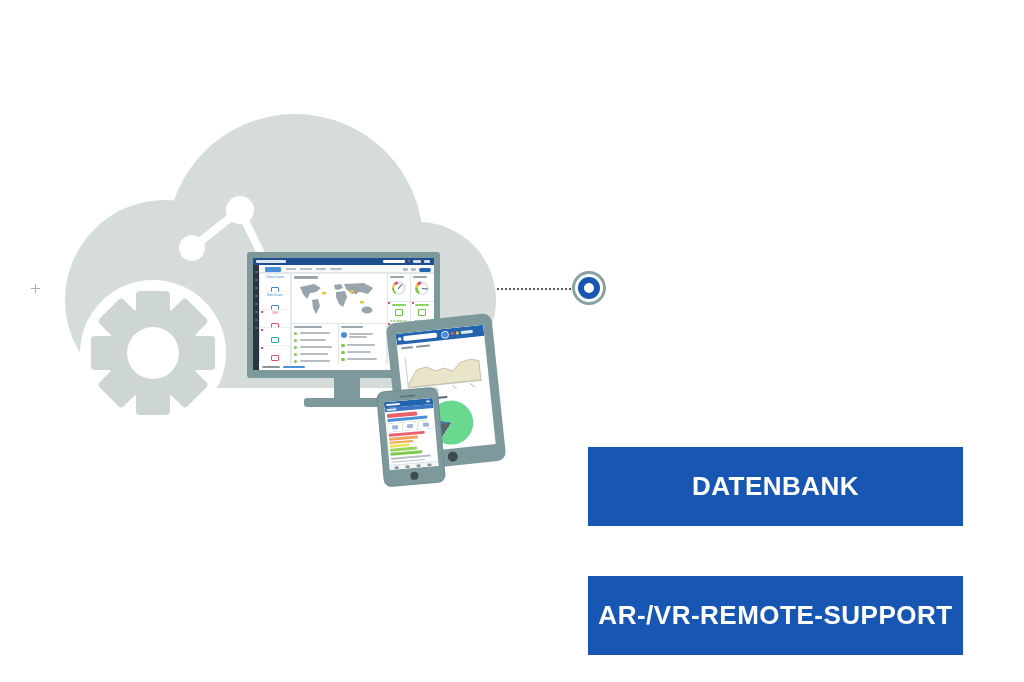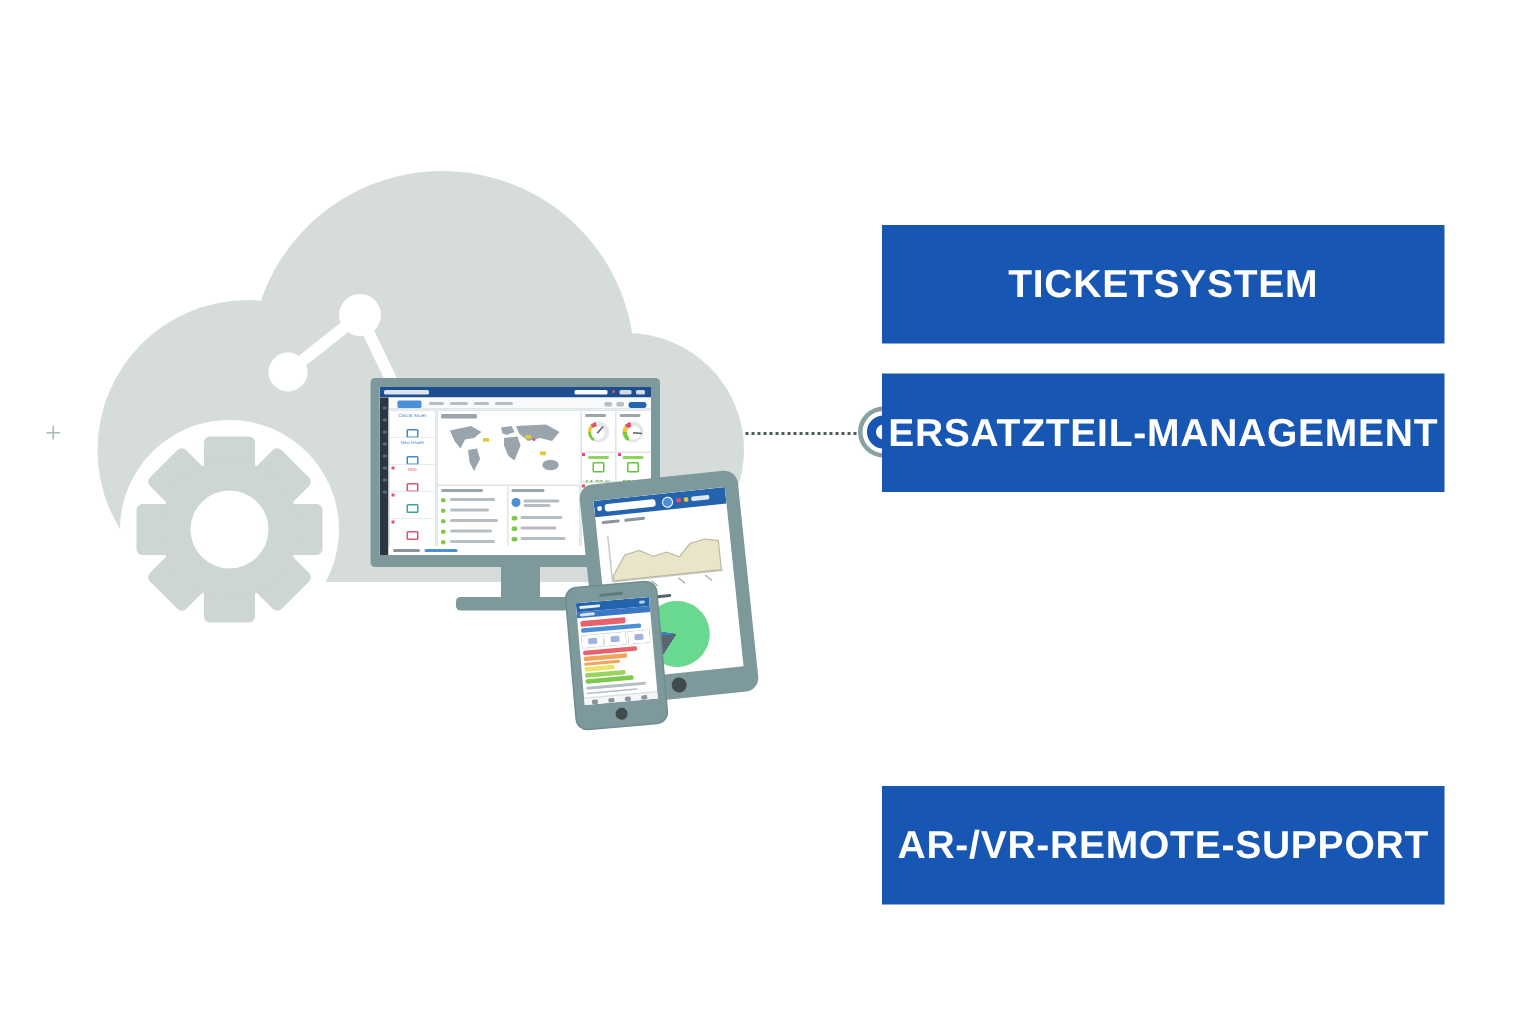--- a/index.html
+++ b/index.html
@@ -323,23 +323,20 @@
         <div class="tb" style="left:27px;top:1.5px;width:4px;height:3px;background:#8a949c"></div>
         <div class="tb" style="left:38px;top:1.5px;width:4px;height:3px;background:#8a949c"></div>
       </div>
     </div>
     <div class="homebtn" style="left:26px;top:82px;width:8px;height:8px"></div>
   </div>
 
   <div class="dotline"></div>
   <div class="node"></div>
 
-  <div class="intbox" style="top:150px">
-    <span class="lbl">TICKETSYSTEM</span>
-  </div>
-  <div class="intbox" style="top:249px">
-    <span class="lbl">ERSATZTEIL-MANAGEMENT</span>
-  </div>
-  <div class="intbox" style="top:524px">
+  <div class="intbox" style="top:447px">
+    <span class="lbl">DATENBANK</span>
+  </div>
+  <div class="intbox" style="top:576px">
     <span class="lbl">AR-/VR-REMOTE-SUPPORT</span>
   </div>
 
 </div>
 
 </body></html>

